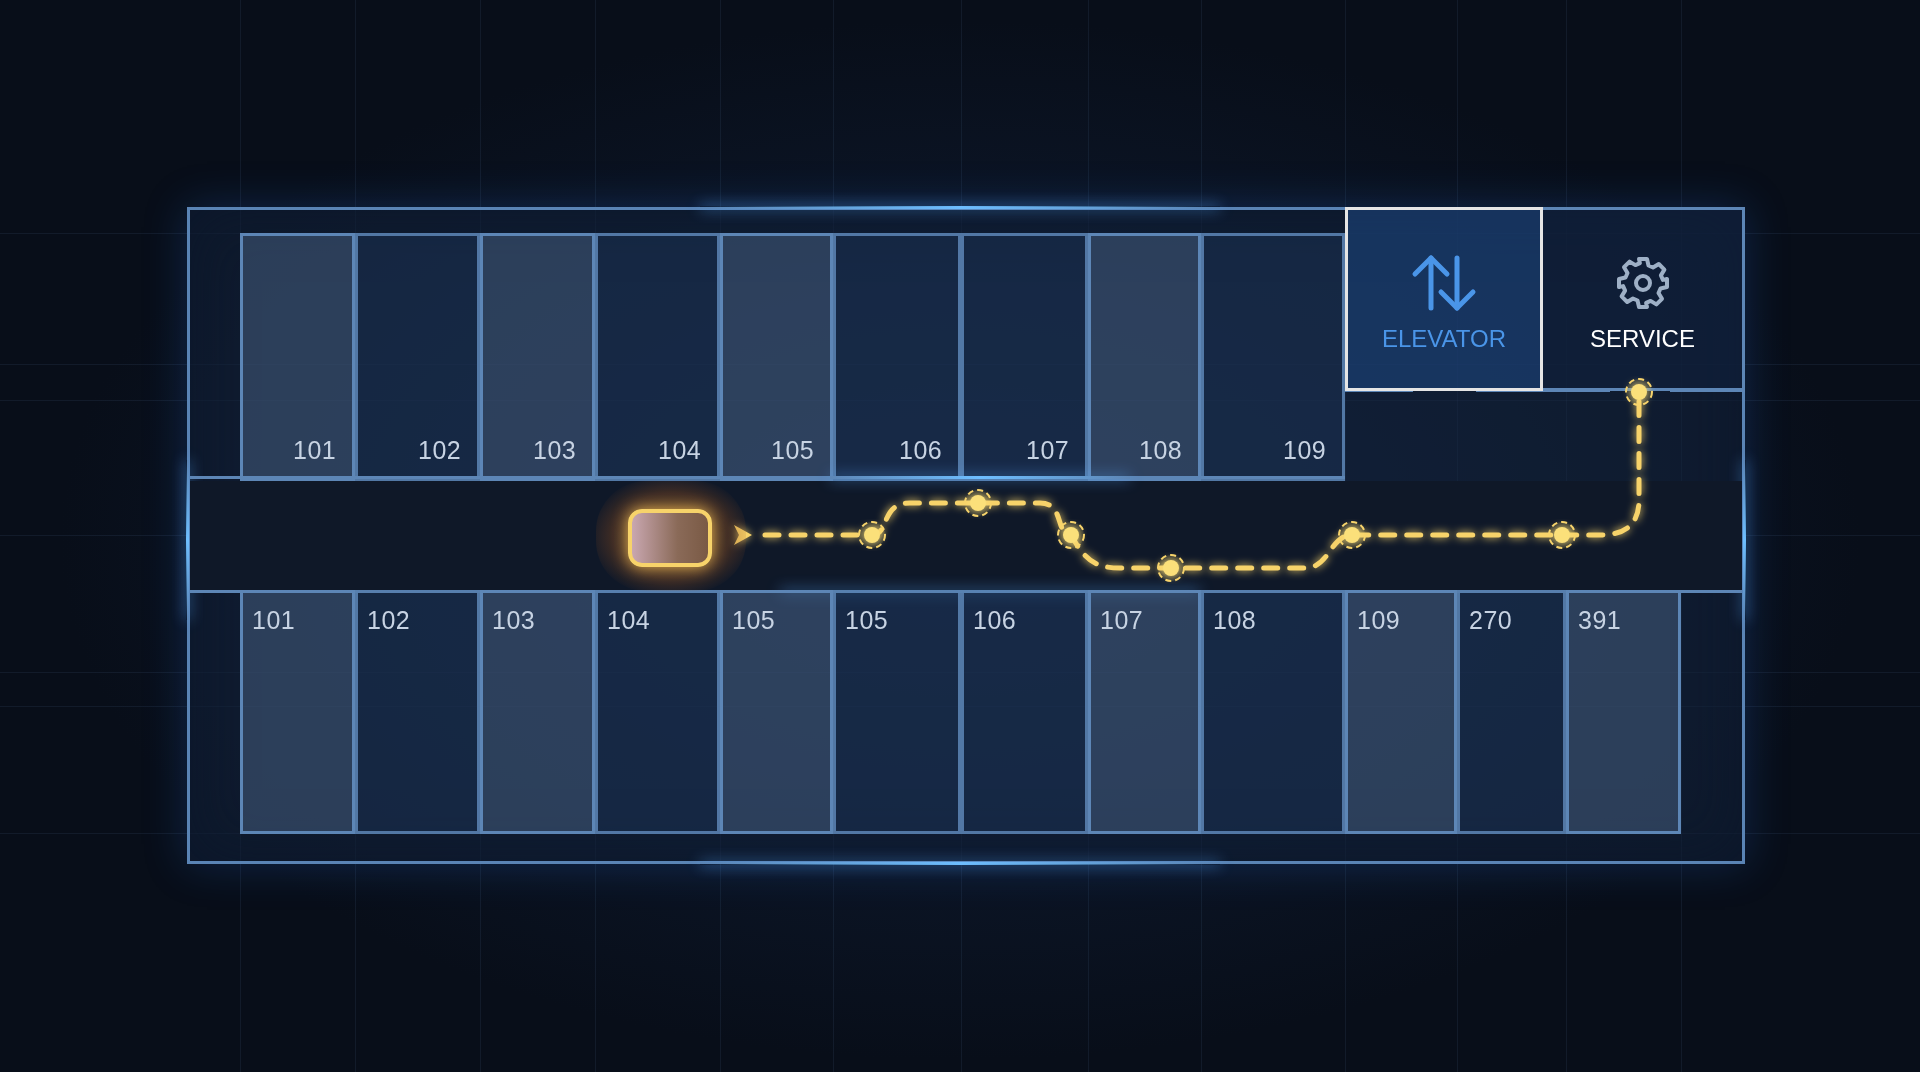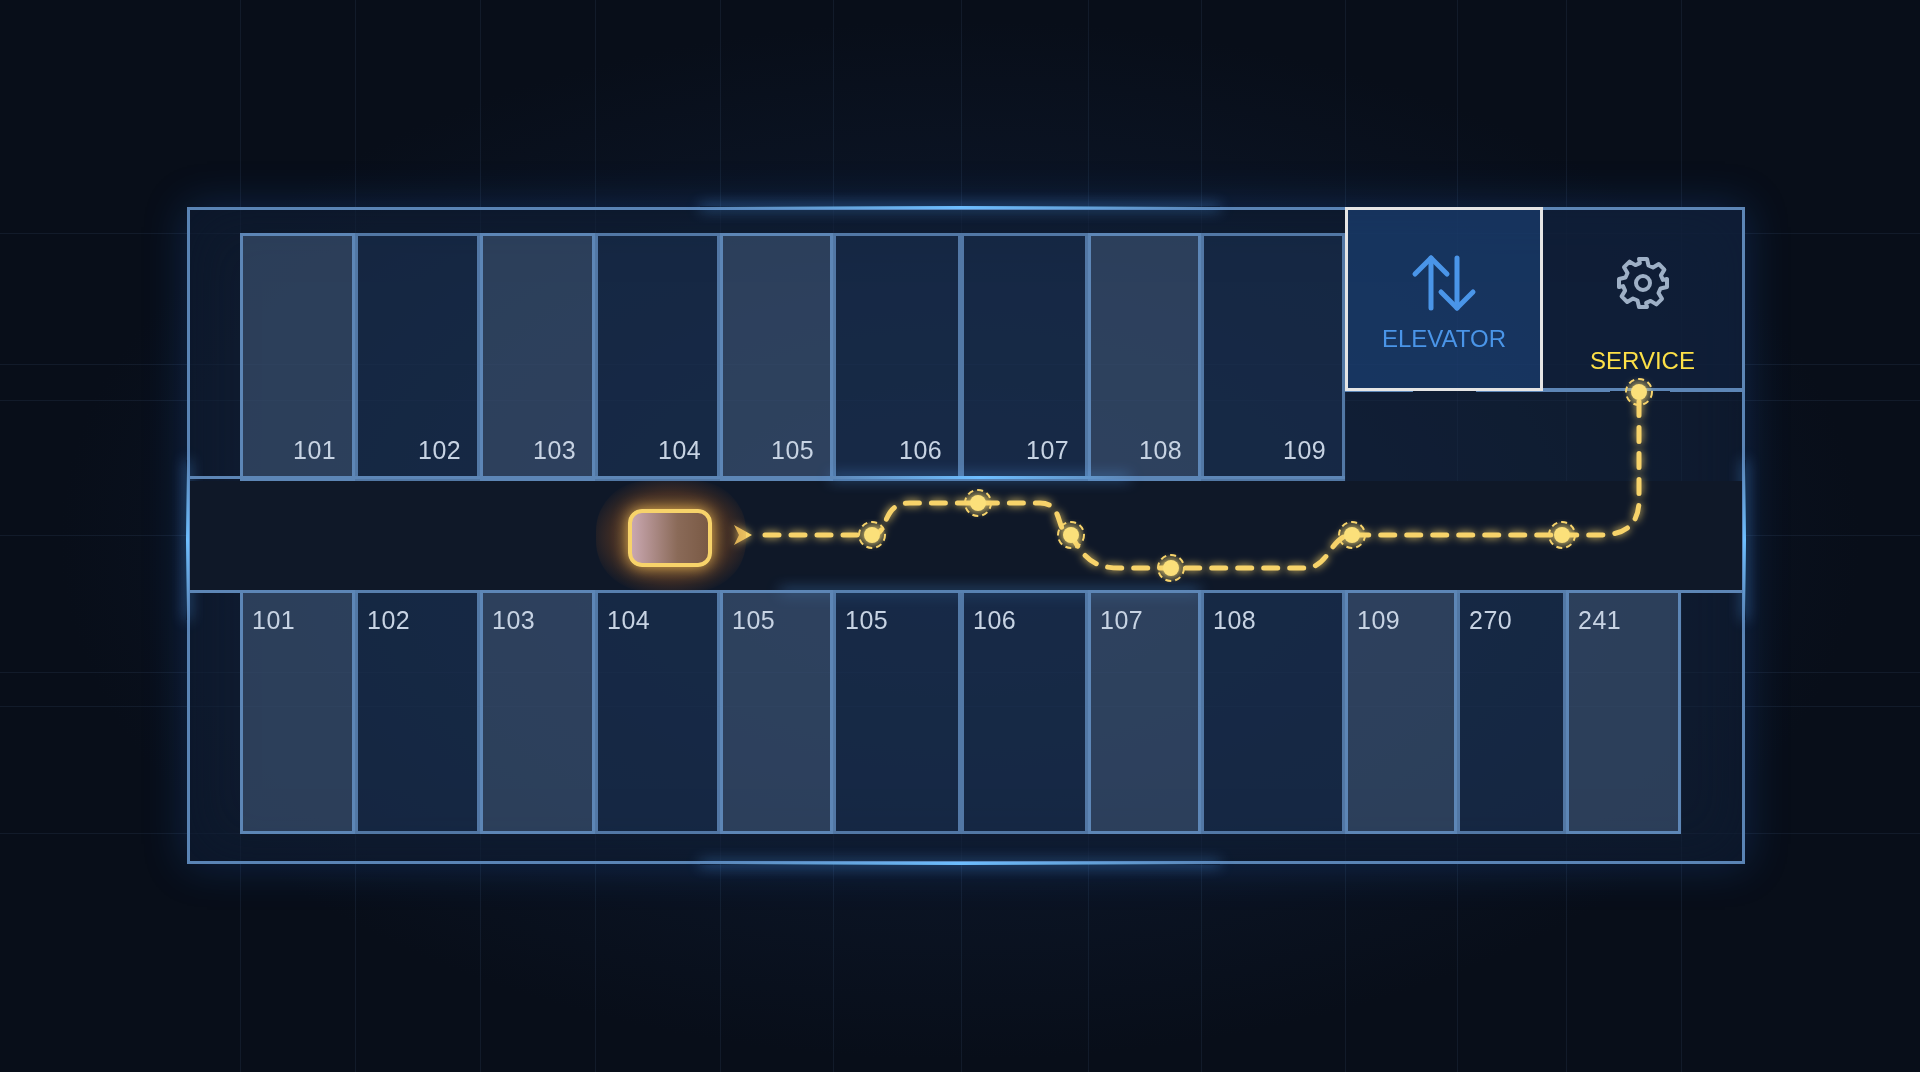--- a/index.html
+++ b/index.html
@@ -105,42 +105,42 @@
     <div class="room-label" style="top: 606px; left: 973px;">106</div>
     <div class="room light" style="left: 1088px; top: 590px; width: 113px; height: 244px;"></div>
     <div class="room-label" style="top: 606px; left: 1100px;">107</div>
     <div class="room dark" style="left: 1201px; top: 590px; width: 144px; height: 244px;"></div>
     <div class="room-label" style="top: 606px; left: 1213px;">108</div>
     <div class="room light" style="left: 1345px; top: 590px; width: 112px; height: 244px;"></div>
     <div class="room-label" style="top: 606px; left: 1357px;">109</div>
     <div class="room dark" style="left: 1457px; top: 590px; width: 109px; height: 244px;"></div>
     <div class="room-label" style="top: 606px; left: 1469px;">270</div>
     <div class="room light" style="left: 1566px; top: 590px; width: 115px; height: 244px;"></div>
-    <div class="room-label" style="top: 606px; left: 1578px;">241</div>
+    <div class="room-label" style="top: 606px; left: 1578px;">391</div>
   </div>
 
 <div class="elevator">
   <svg class="icon" style="top:44px;" width="66" height="58" viewBox="0 0 66 58">
     <g fill="none" stroke="#4a95e8" stroke-width="5" stroke-linecap="round" stroke-linejoin="round">
       <line x1="20" y1="4" x2="20" y2="54"></line>
         <polyline points="4,20 20,4 36,20"></polyline>
       <line x1="46" y1="4" x2="46" y2="54"></line>
         <polyline points="30,38 46,54 62,38"></polyline>
     </g>
   </svg>
   <div class="svc-label" style="top:115px;color:#4a95e8;">ELEVATOR</div>
 </div>
 <div class="service">
   <svg class="icon" style="top:46px;" width="54" height="54" viewBox="0 0 54 54">
     <g fill="none" stroke="#9eb0c6" stroke-width="4" stroke-linejoin="round">
       <path d="M23 3h8l1.5 6.5 4.5 2 5.8-3.5 5.6 5.6-3.5 5.8 2 4.5L51 23v8l-6.5 1.5-2 4.5 3.5 5.8-5.6 5.6-5.8-3.5-4.5 2L31 51h-8l-1.5-6.5-4.5-2-5.8 3.5-5.6-5.6 3.5-5.8-2-4.5L3 31v-8l6.5-1.5 2-4.5L8 11.2l5.6-5.6 5.8 3.5 4.5-2z"></path>
       <circle cx="27" cy="27" r="7"></circle>
     </g>
   </svg>
-  <div class="svc-label" style="top:115px;color:#fde047;margin-top:22px;">SERVICE</div>
+  <div class="svc-label" style="top:115px;color:#ffffff;">SERVICE</div>
 </div>
 
 <svg class="path" width="1920" height="1072">
   <defs>
     <filter id="glow" x="-50%" y="-50%" width="200%" height="200%">
       <feGaussianBlur stdDeviation="4" result="b"></feGaussianBlur>
       <feMerge>
           <feMergeNode in="b"></feMergeNode>
           <feMergeNode in="SourceGraphic"></feMergeNode>
         </feMerge>

